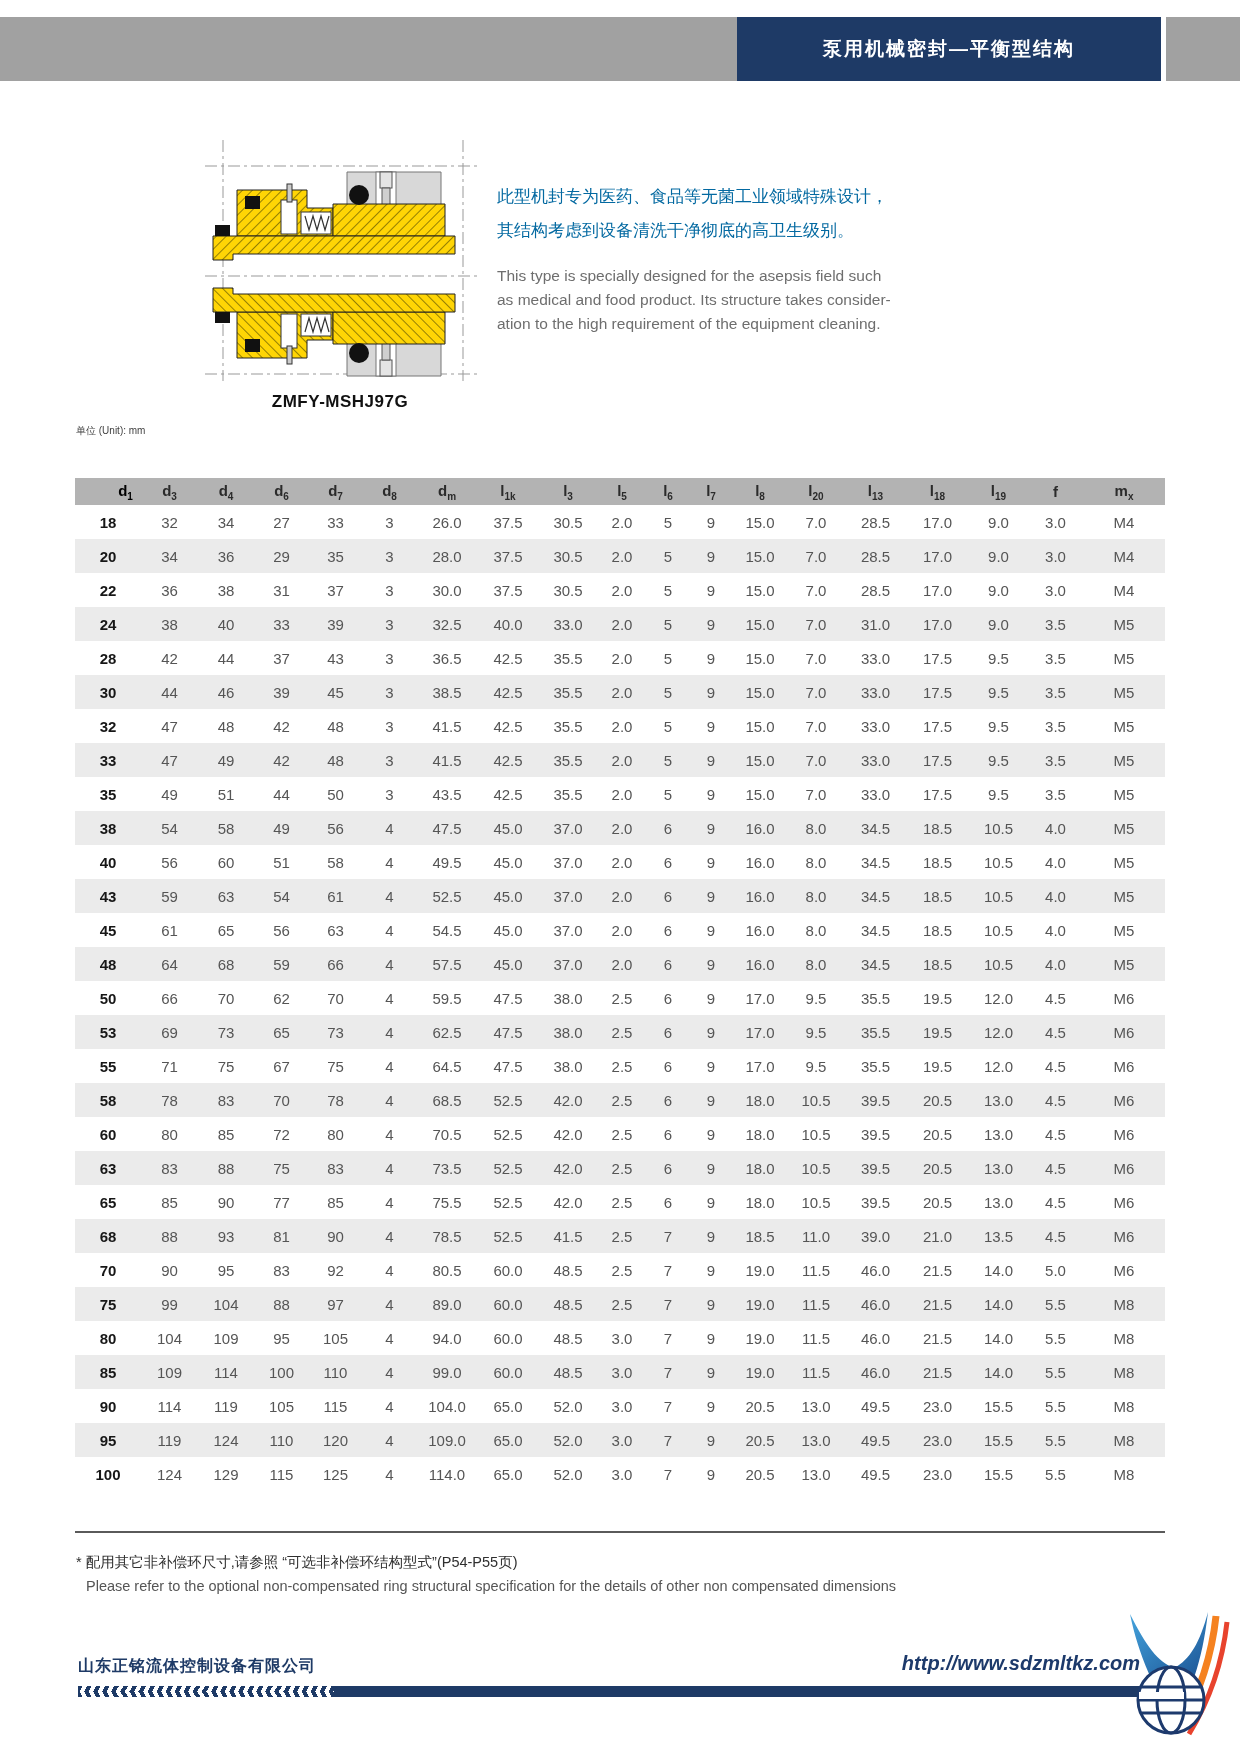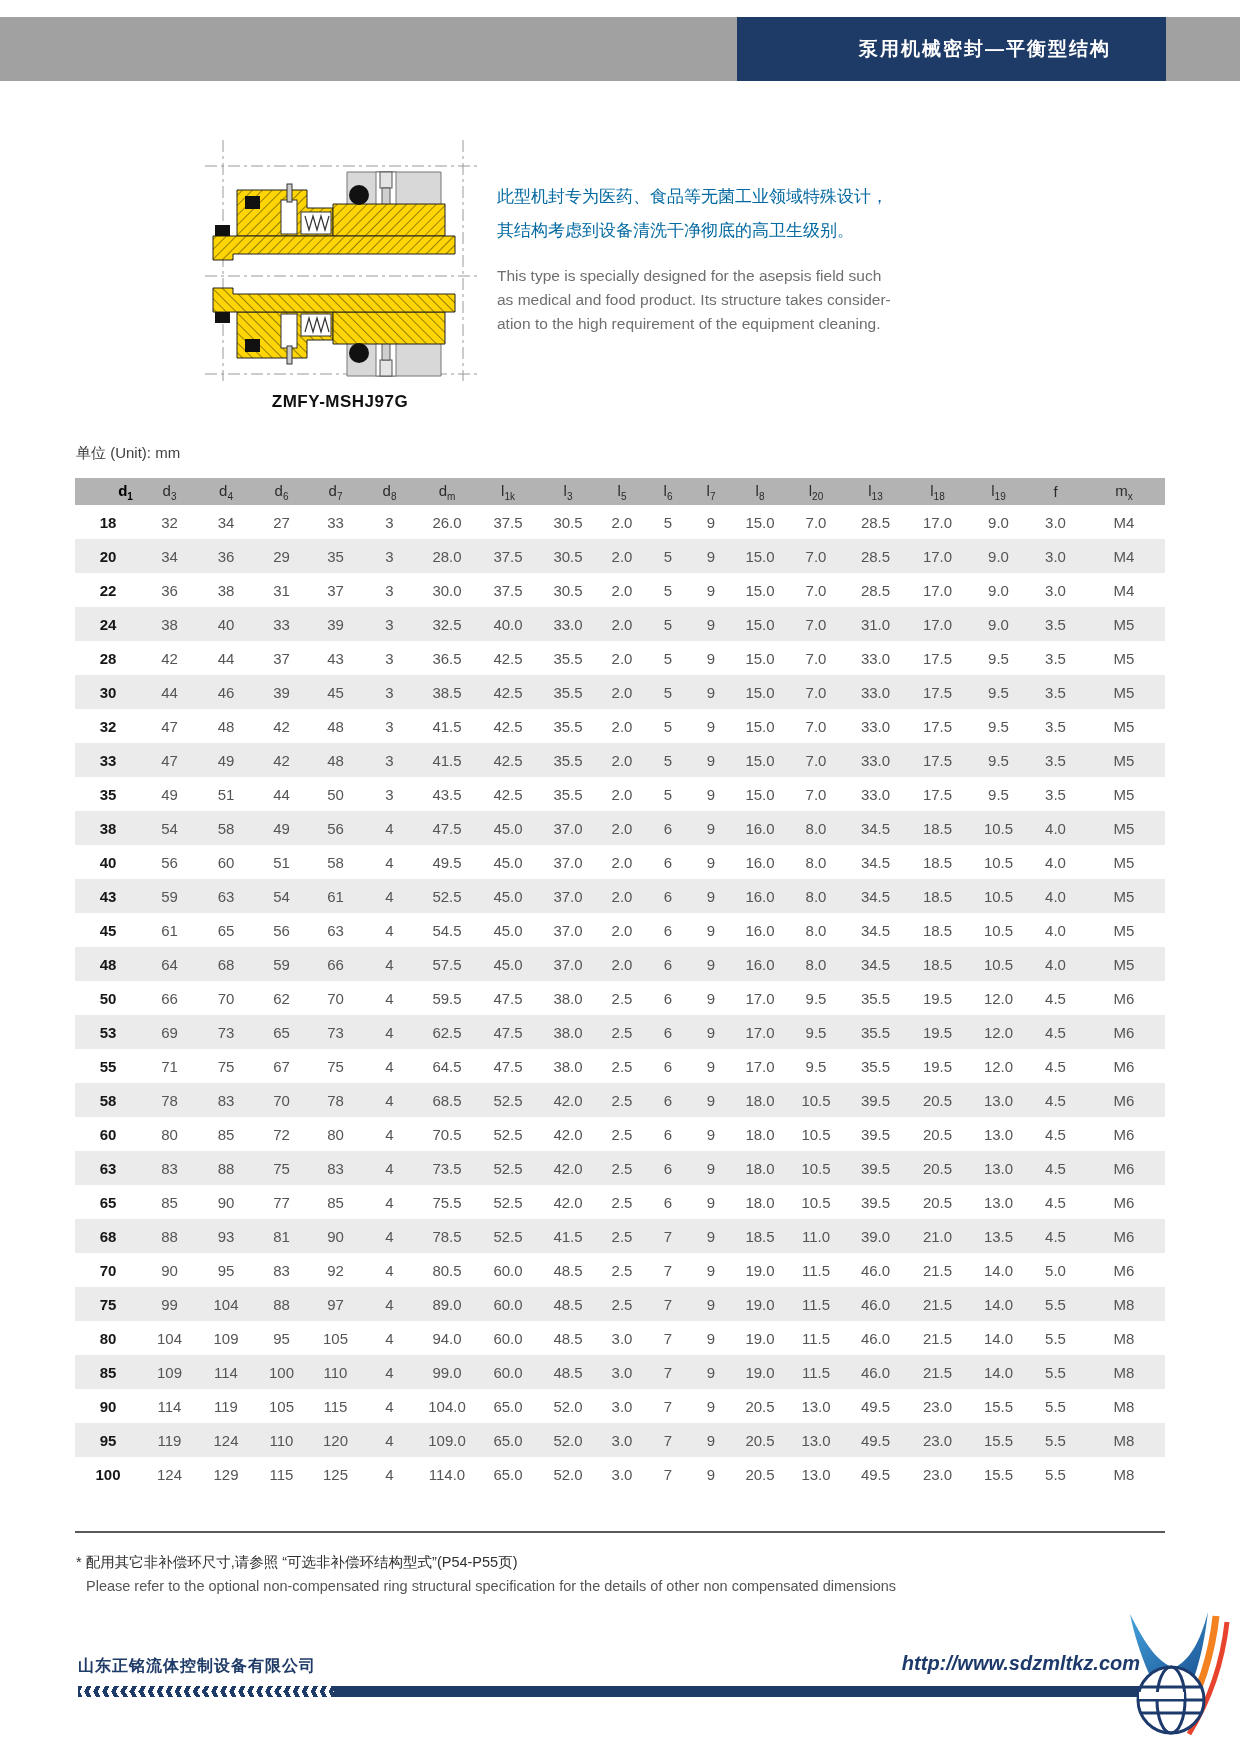--- a/index.html
+++ b/index.html
@@ -2,35 +2,35 @@
 <html><head>
 <meta charset="utf-8">
 <style>
   html,body{margin:0;padding:0;background:#fff;}
   body{font-family:"Liberation Sans", sans-serif; -webkit-font-smoothing:antialiased;}
   .page{position:relative;width:1240px;height:1754px;background:#fff;overflow:hidden;}
 
   
   .topbar-gray-left{position:absolute;left:0;top:17px;width:737px;height:64px;background:#a1a1a1;}
   .topbar-title{position:absolute;left:737px;top:17px;width:424px;height:64px;background:#1e3a66;
-    color:#fff;font-size:19px;font-weight:bold;letter-spacing:2px;display:flex;align-items:center;justify-content:center;padding-left:36px;}
+    color:#fff;font-size:19px;font-weight:bold;letter-spacing:2px;display:flex;align-items:center;justify-content:center;}
   .topbar-gray-right{position:absolute;left:1166px;top:17px;width:74px;height:64px;background:#a1a1a1;}
 
   
   .drawing{position:absolute;left:195px;top:138px;width:290px;height:245px;}
   .model-label{position:absolute;left:195px;top:392px;width:290px;text-align:center;
     font-size:17px;font-weight:bold;color:#111;letter-spacing:0.5px;}
   .desc{position:absolute;left:497px;top:180px;width:470px;}
   .desc-cn{font-size:17px;color:#0369a1;line-height:34px;margin:0;}
   .desc-en{font-size:15.5px;color:#6e6e6e;line-height:24px;margin:16px 0 0 0;}
 
   
-  .unit-label{position:absolute;left:76px;top:444px;font-size:15px;color:#3f3f3f;}
+  .unit-label{position:absolute;left:76px;top:424px;font-size:10px;color:#3f3f3f;}
   .dim-table{position:absolute;left:75px;top:478px;width:1090px;border-collapse:collapse;table-layout:fixed;}
-  .dim-table thead th{background:#b3b3b3;height:27px;font-size:15px;font-weight:normal;color:#2b2b2b;
+  .dim-table thead th{background:#b3b3b3;height:27px;font-size:15px;font-weight:bold;color:#2b2b2b;
     text-align:center;vertical-align:middle;padding:0;}
   .dim-table thead th:first-child{font-weight:bold;color:#000;padding-left:35px;}
   .dim-table sub{font-size:10px;}
   .dim-table tbody td{height:34px;font-size:15px;color:#555;text-align:center;vertical-align:middle;padding:0;}
   .dim-table tbody td:first-child{font-weight:bold;color:#161616;}
   .dim-table tbody tr:nth-child(even){background:#ebebeb;}
   .table-bottom-line{position:absolute;left:75px;top:1531px;width:1090px;height:2px;background:#5a5a5a;}
 
   
   .footnote-cn{position:absolute;left:76px;top:1553px;font-size:14.5px;color:#2f2f2f;}

